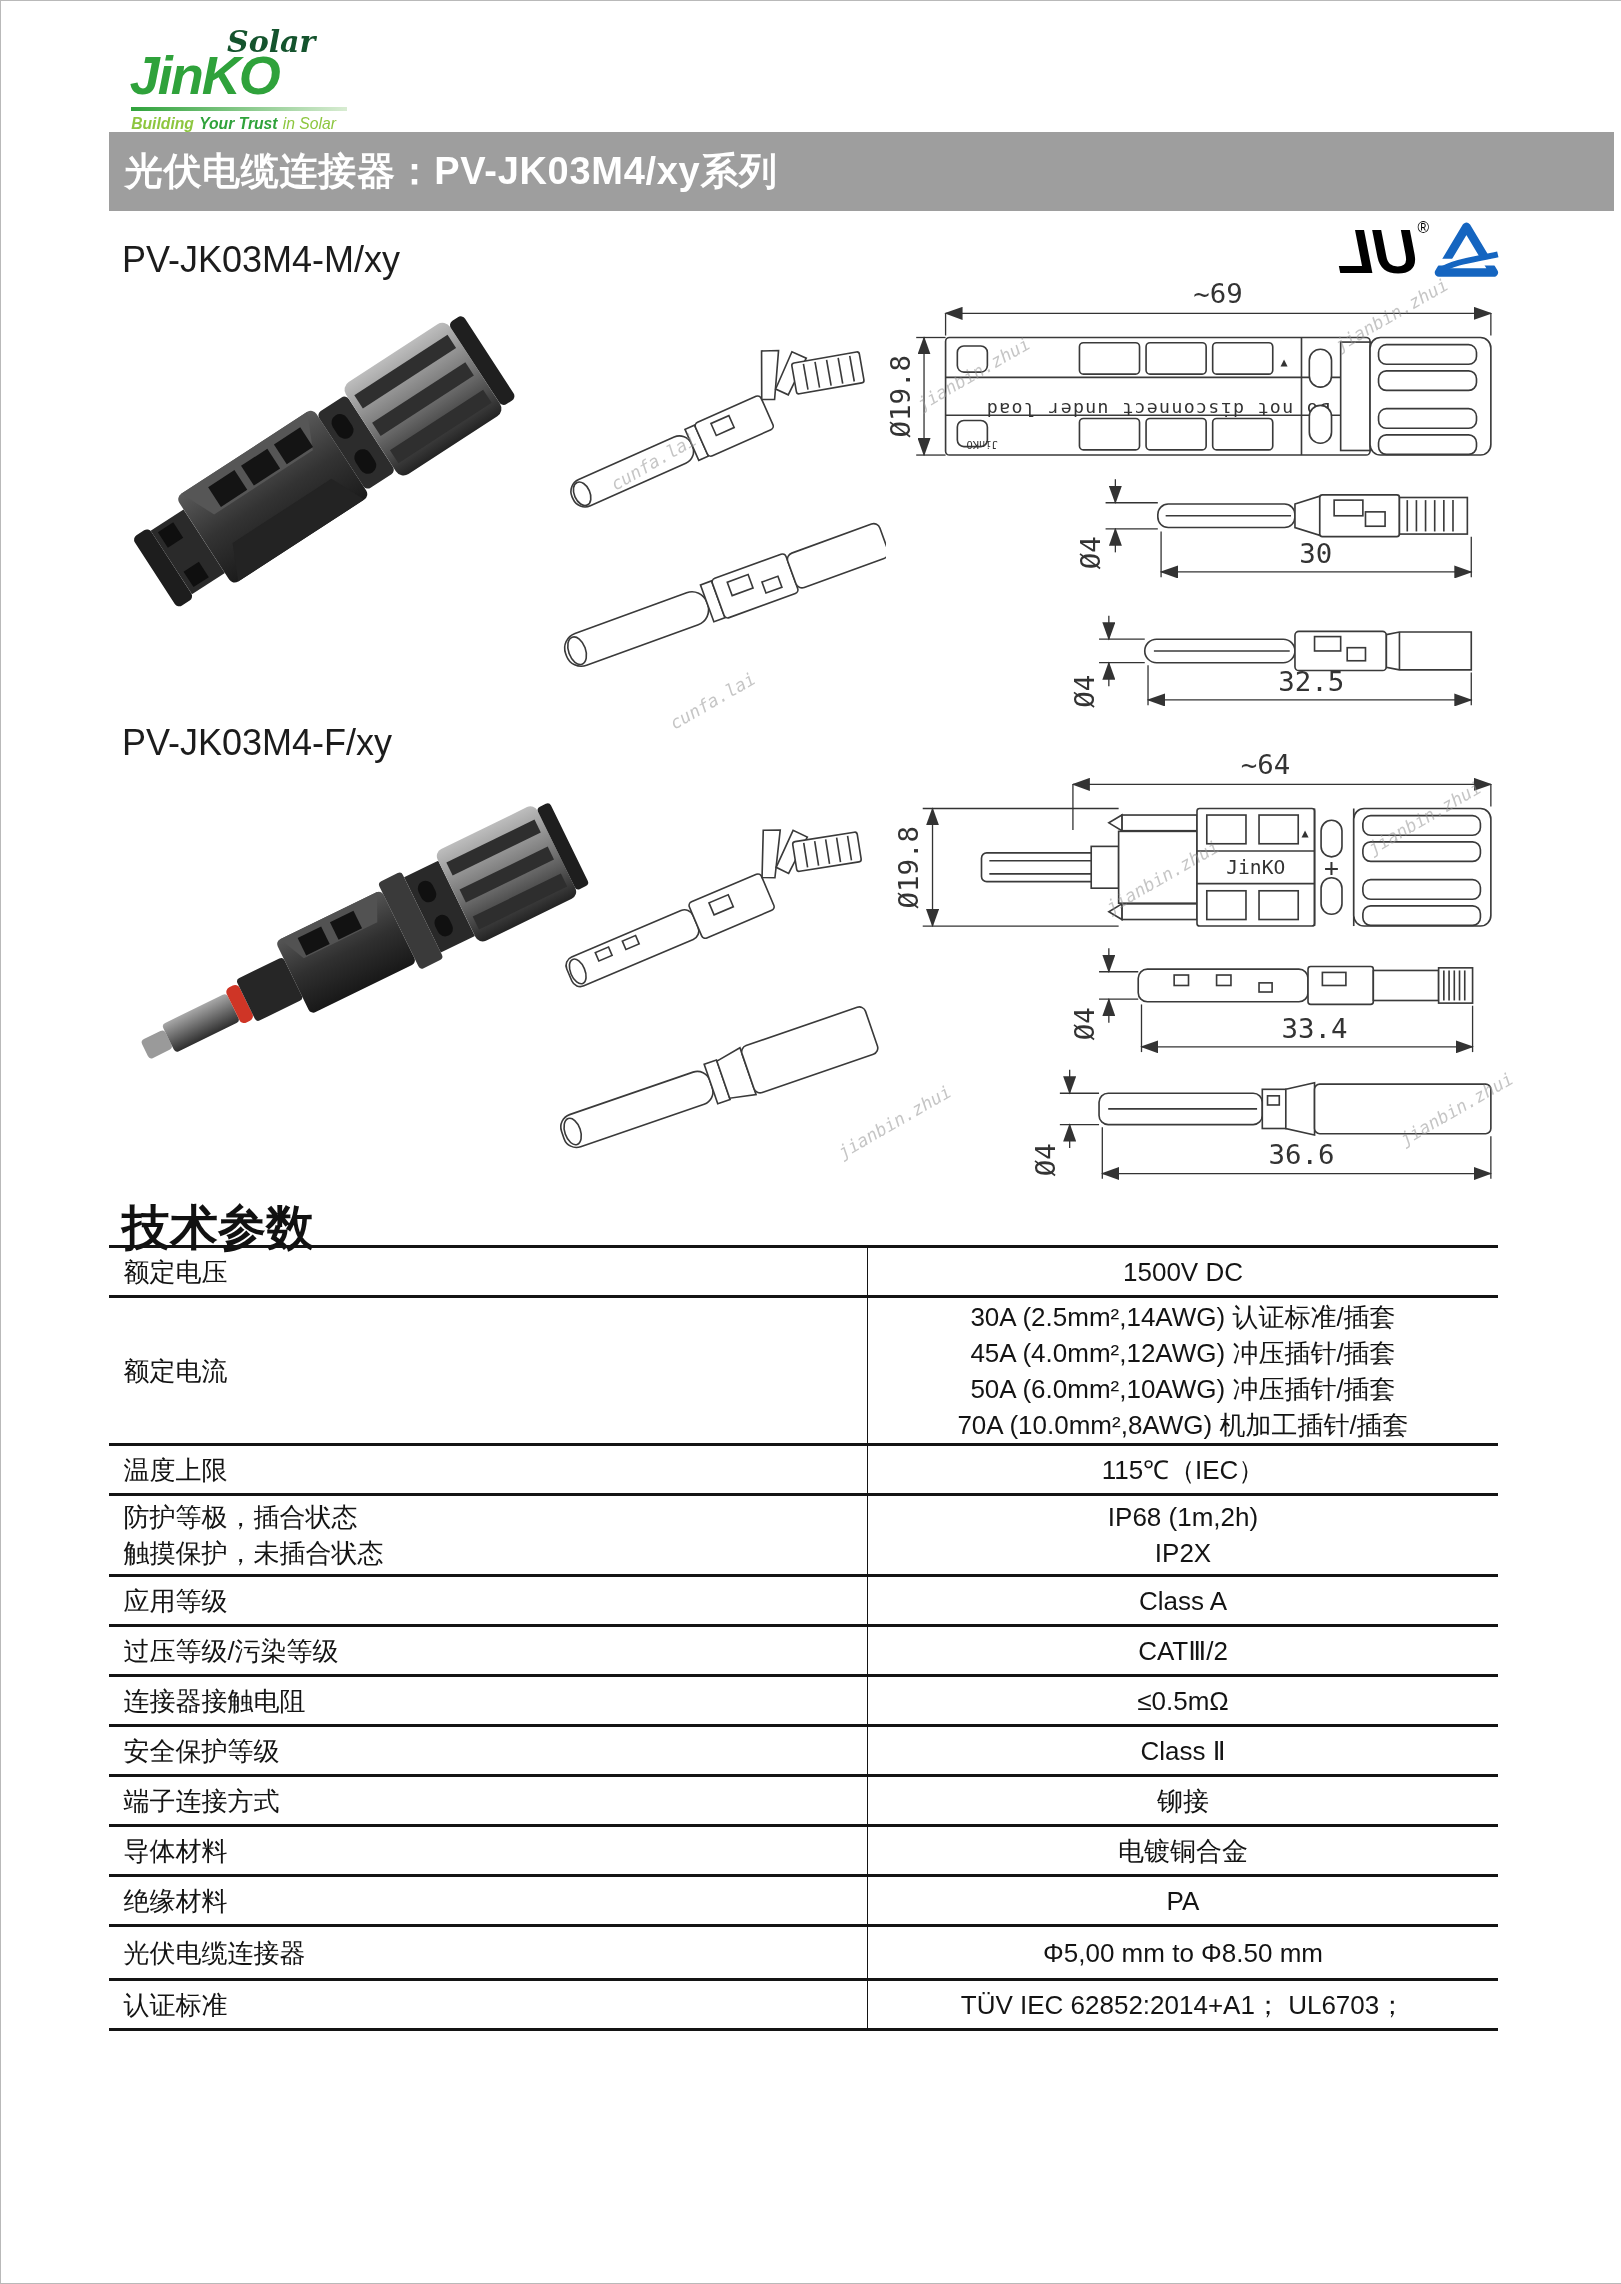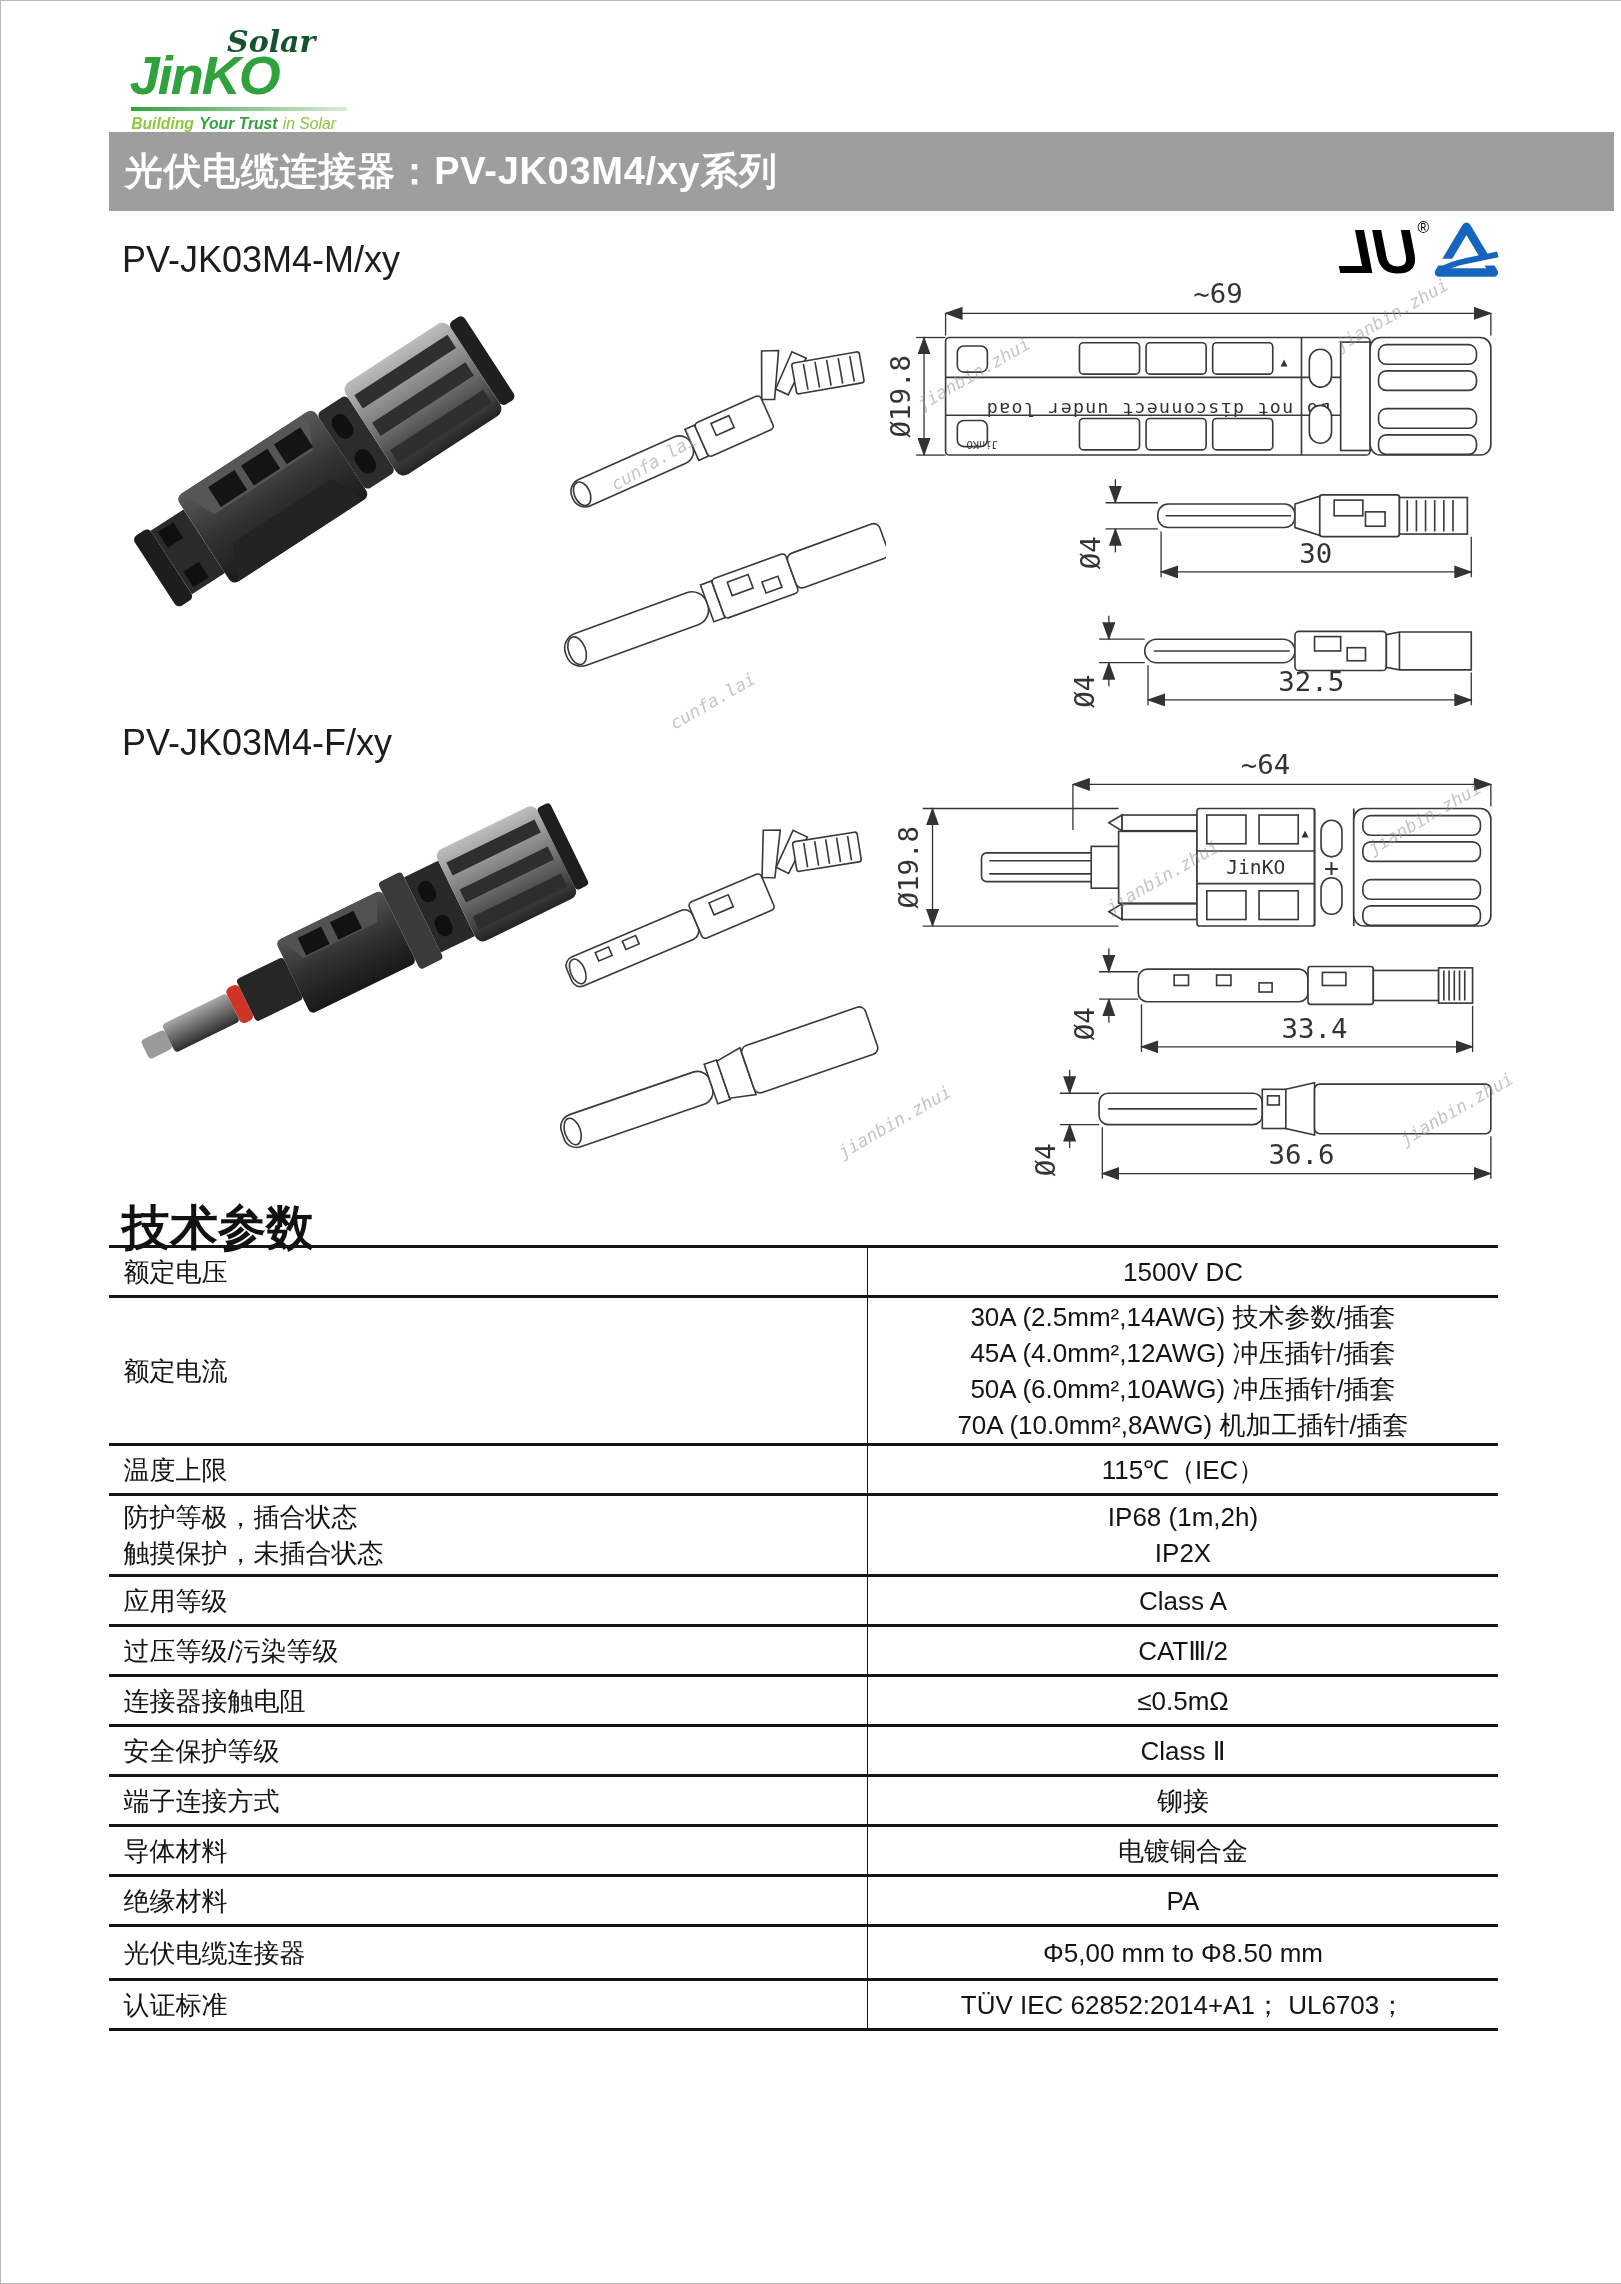--- a/index.html
+++ b/index.html
@@ -425,21 +425,21 @@
       <div class="spec-value">
           <span>1500V DC</span>
         </div>
     </div>
 
     <div class="spec-row rh-big">
       <div class="spec-label">
           <span>额定电流</span>
         </div>
       <div class="spec-value">
-        <span>30A (2.5mm²,14AWG) 技术参数/插套</span>
+        <span>30A (2.5mm²,14AWG) 认证标准/插套</span>
         <span>45A (4.0mm²,12AWG) 冲压插针/插套</span>
         <span>50A (6.0mm²,10AWG) 冲压插针/插套</span>
         <span>70A (10.0mm²,8AWG) 机加工插针/插套</span>
       </div>
     </div>
 
 
     <div class="spec-row rh">
       <div class="spec-label">
           <span>温度上限</span>

